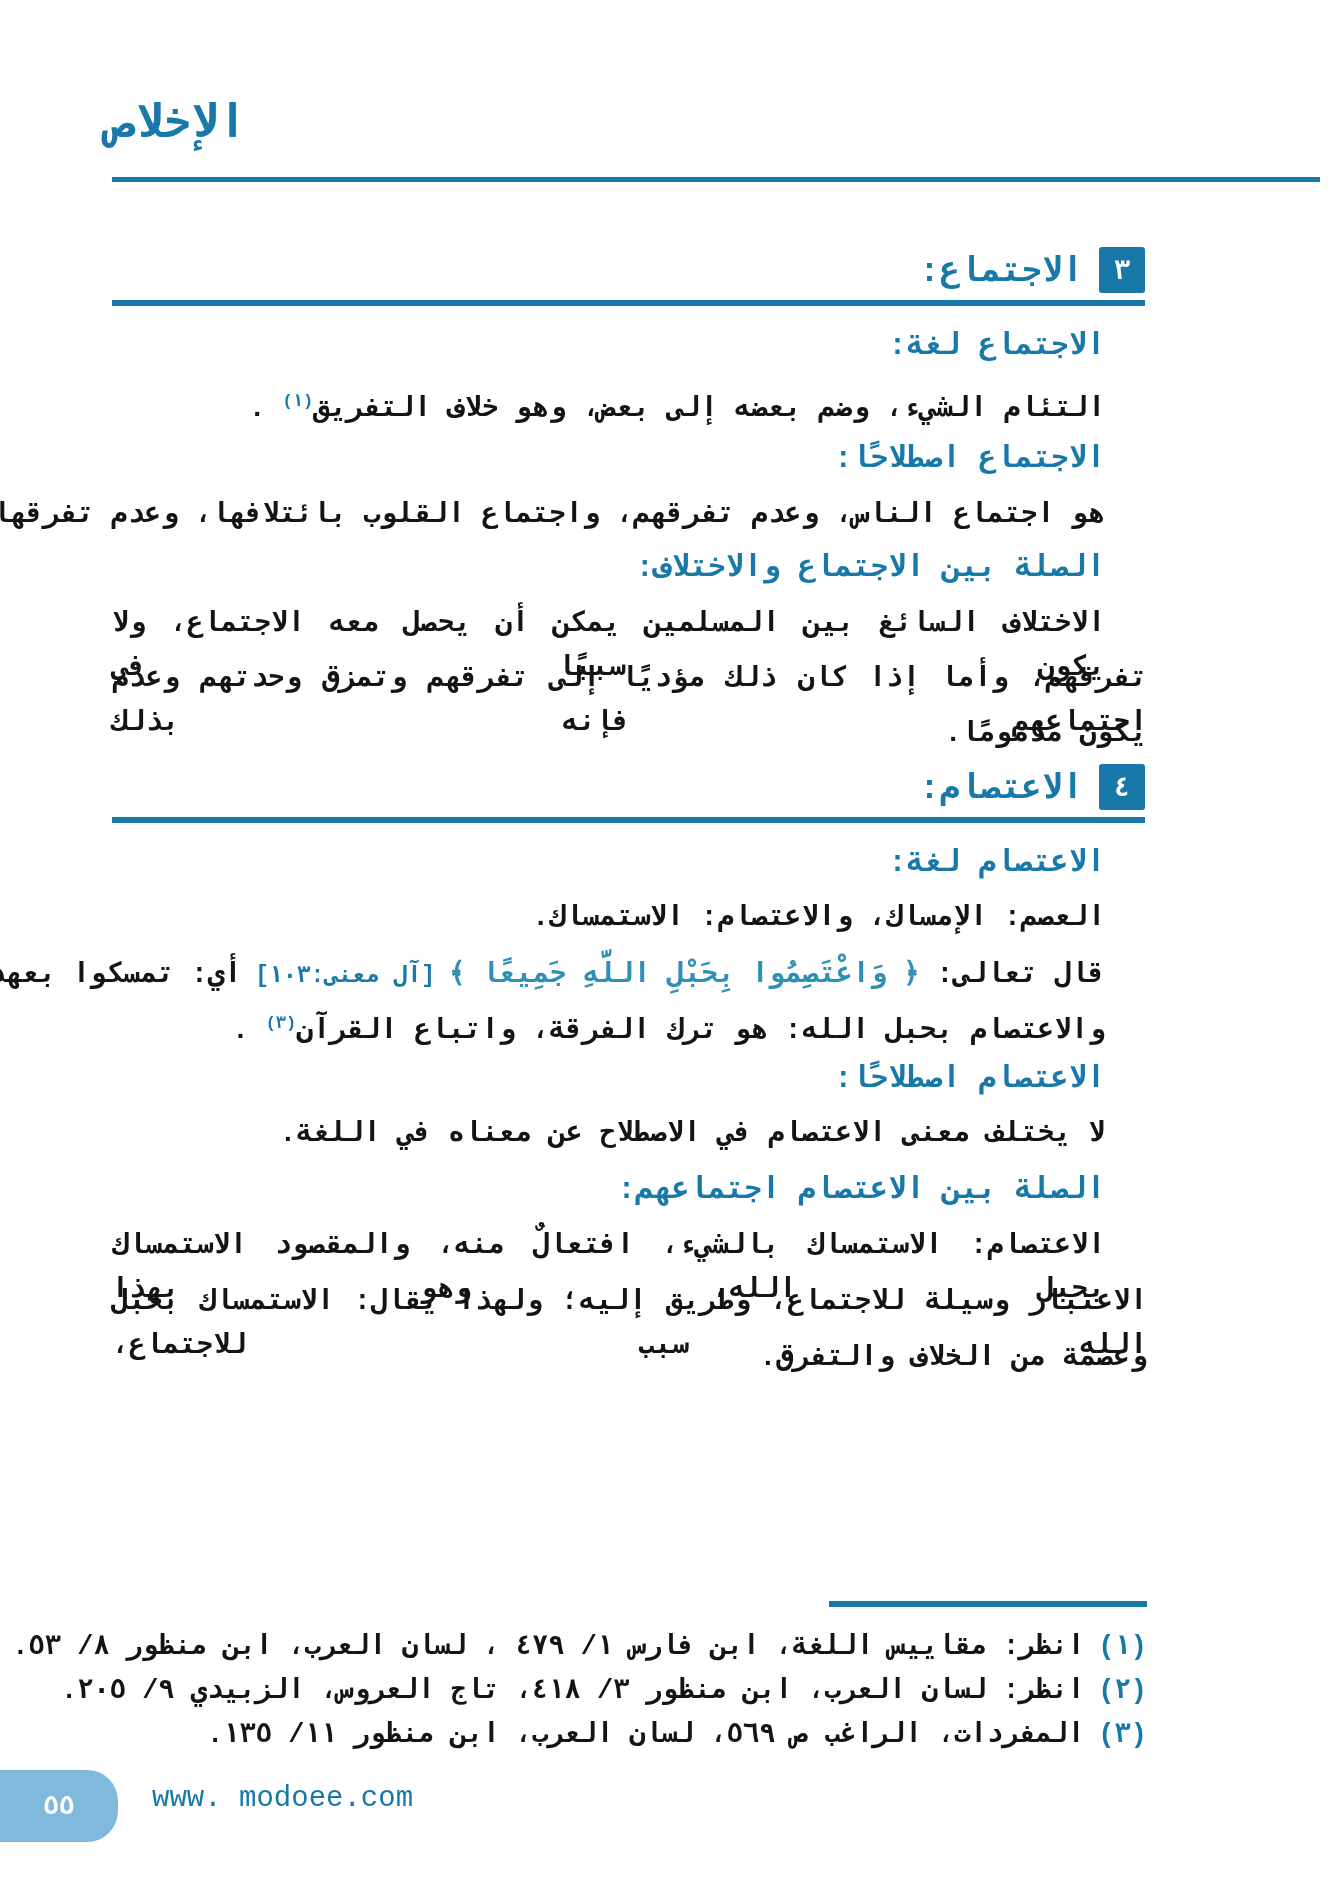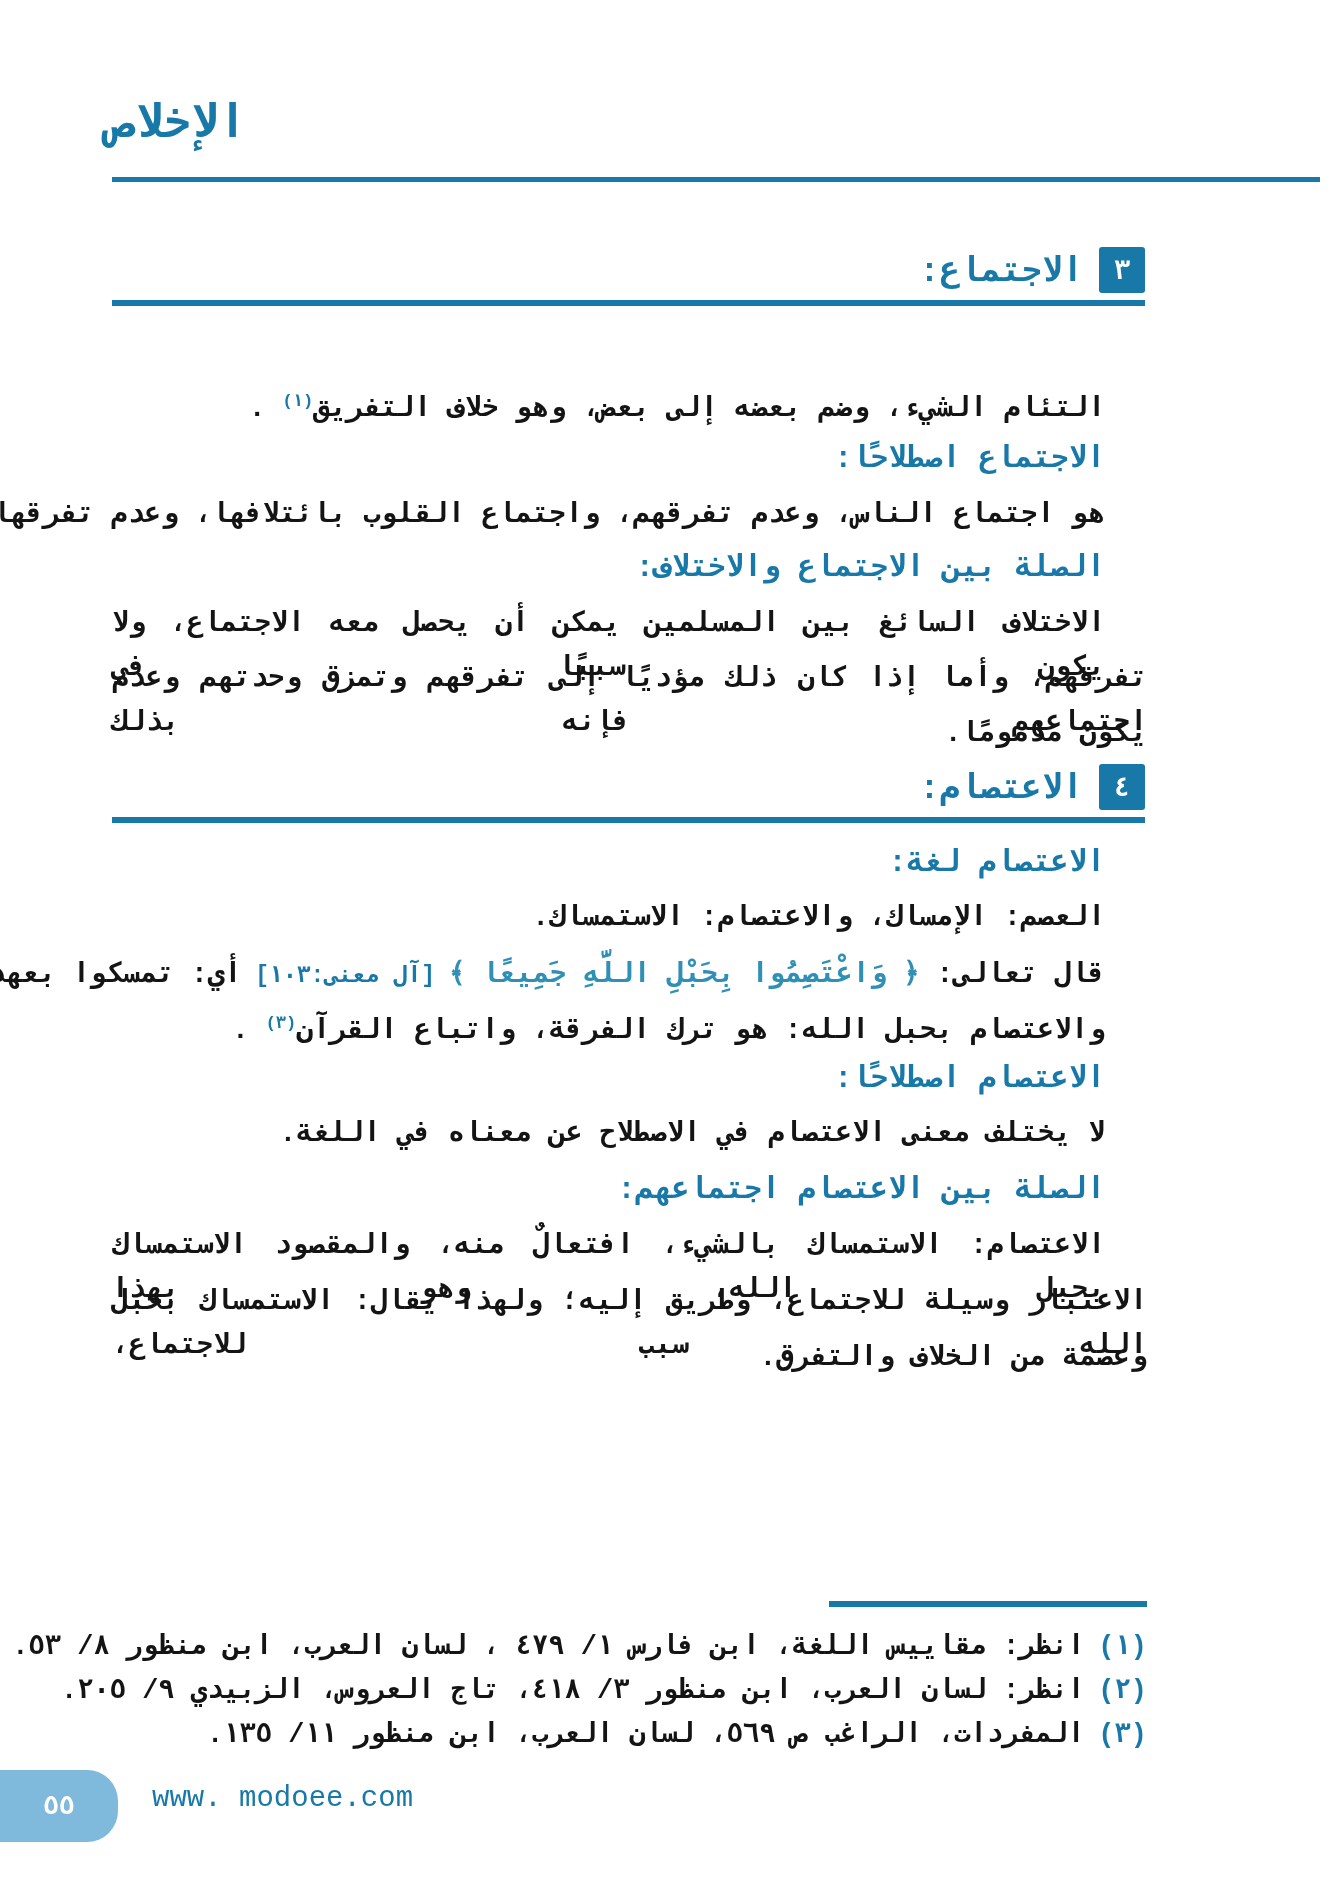--- a/index.html
+++ b/index.html
@@ -76,20 +76,21 @@
 
   <div class="abs book-title">الإخلاص</div>
   <div class="abs header-rule"></div>
 
   <div class="abs sec-row" style="top:247px">
     <div class="sec-num">٣</div>
     <div class="sec-label">الاجتماع:</div>
   </div>
   <div class="abs sec-rule" style="top:300px"></div>
 
+  <div class="abs line sub indent" style="top:324px">الاجتماع لغة:</div>
 
   <div class="abs line body indent" style="top:380px"><span>التئام الشيء، وضم بعضه إلى بعض، وهو خلاف التفريق</span><sup class="fnref">(١)</sup><span> .</span></div>
 
   <div class="abs line sub indent" style="top:437px">الاجتماع اصطلاحًا:</div>
 
   <div class="abs line body indent" style="top:493px">هو اجتماع الناس، وعدم تفرقهم، واجتماع القلوب بائتلافها، وعدم تفرقها.</div>
 
   <div class="abs line sub indent" style="top:546px">الصلة بين الاجتماع والاختلاف:</div>
 
   <div class="abs line body just indent" style="top:602px">الاختلاف السائغ بين المسلمين يمكن أن يحصل معه الاجتماع، ولا يكون سببًا في</div>

